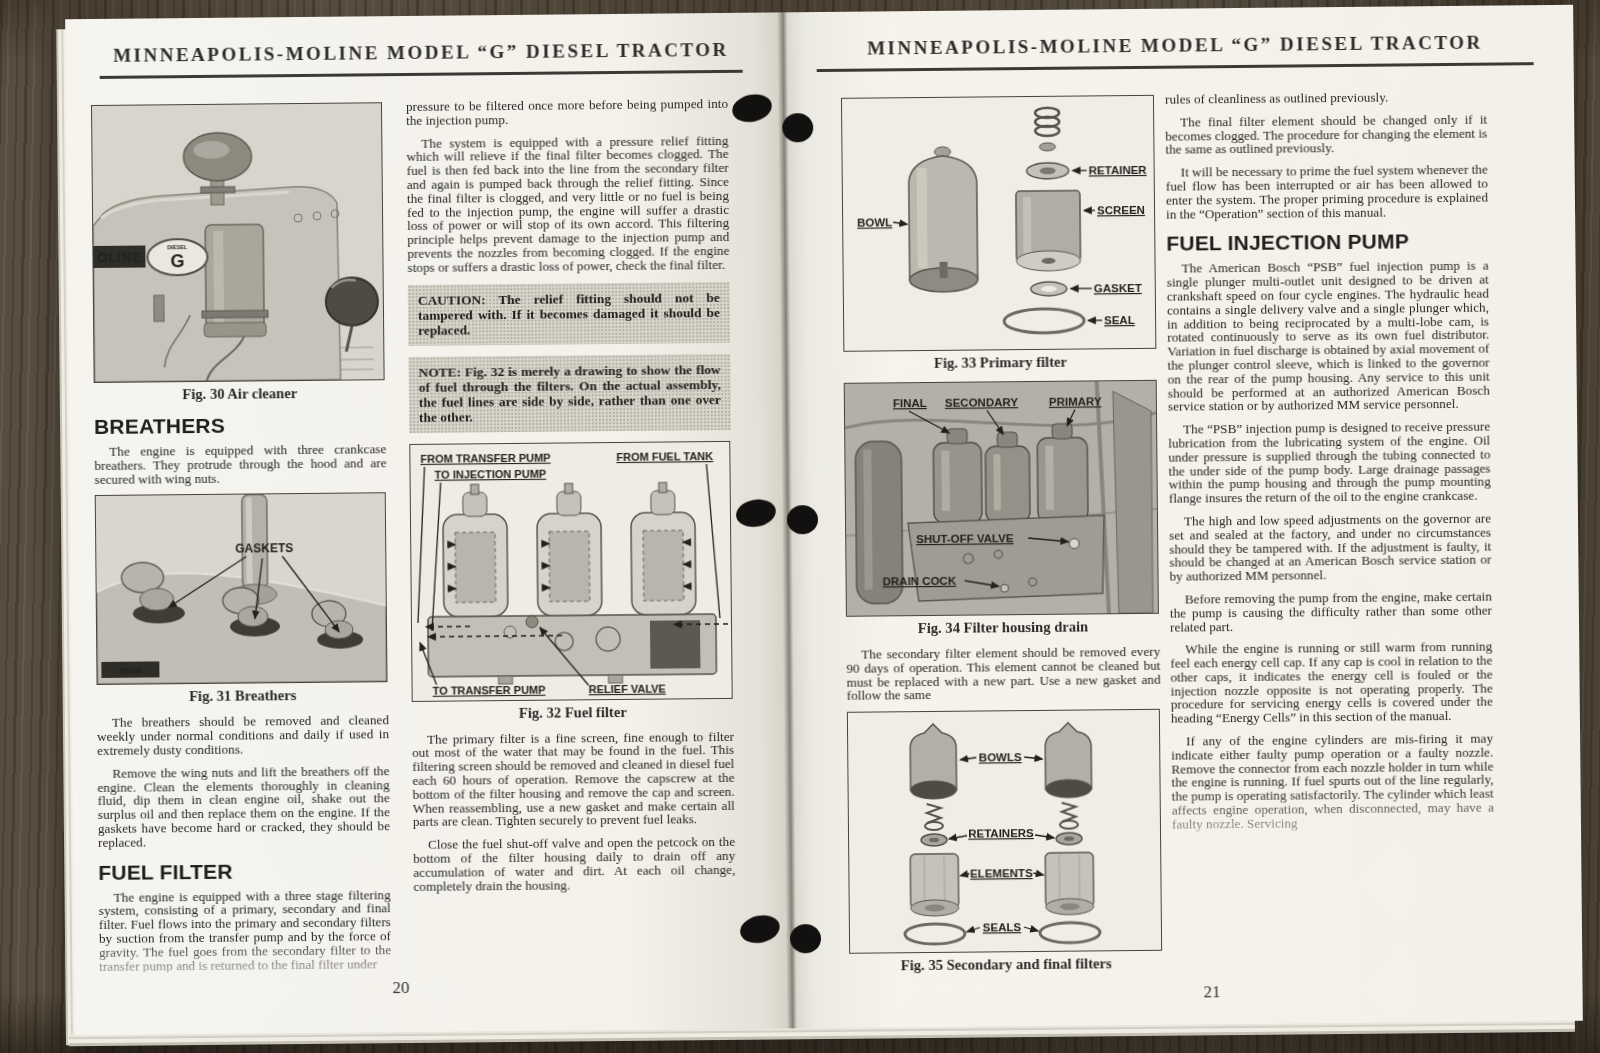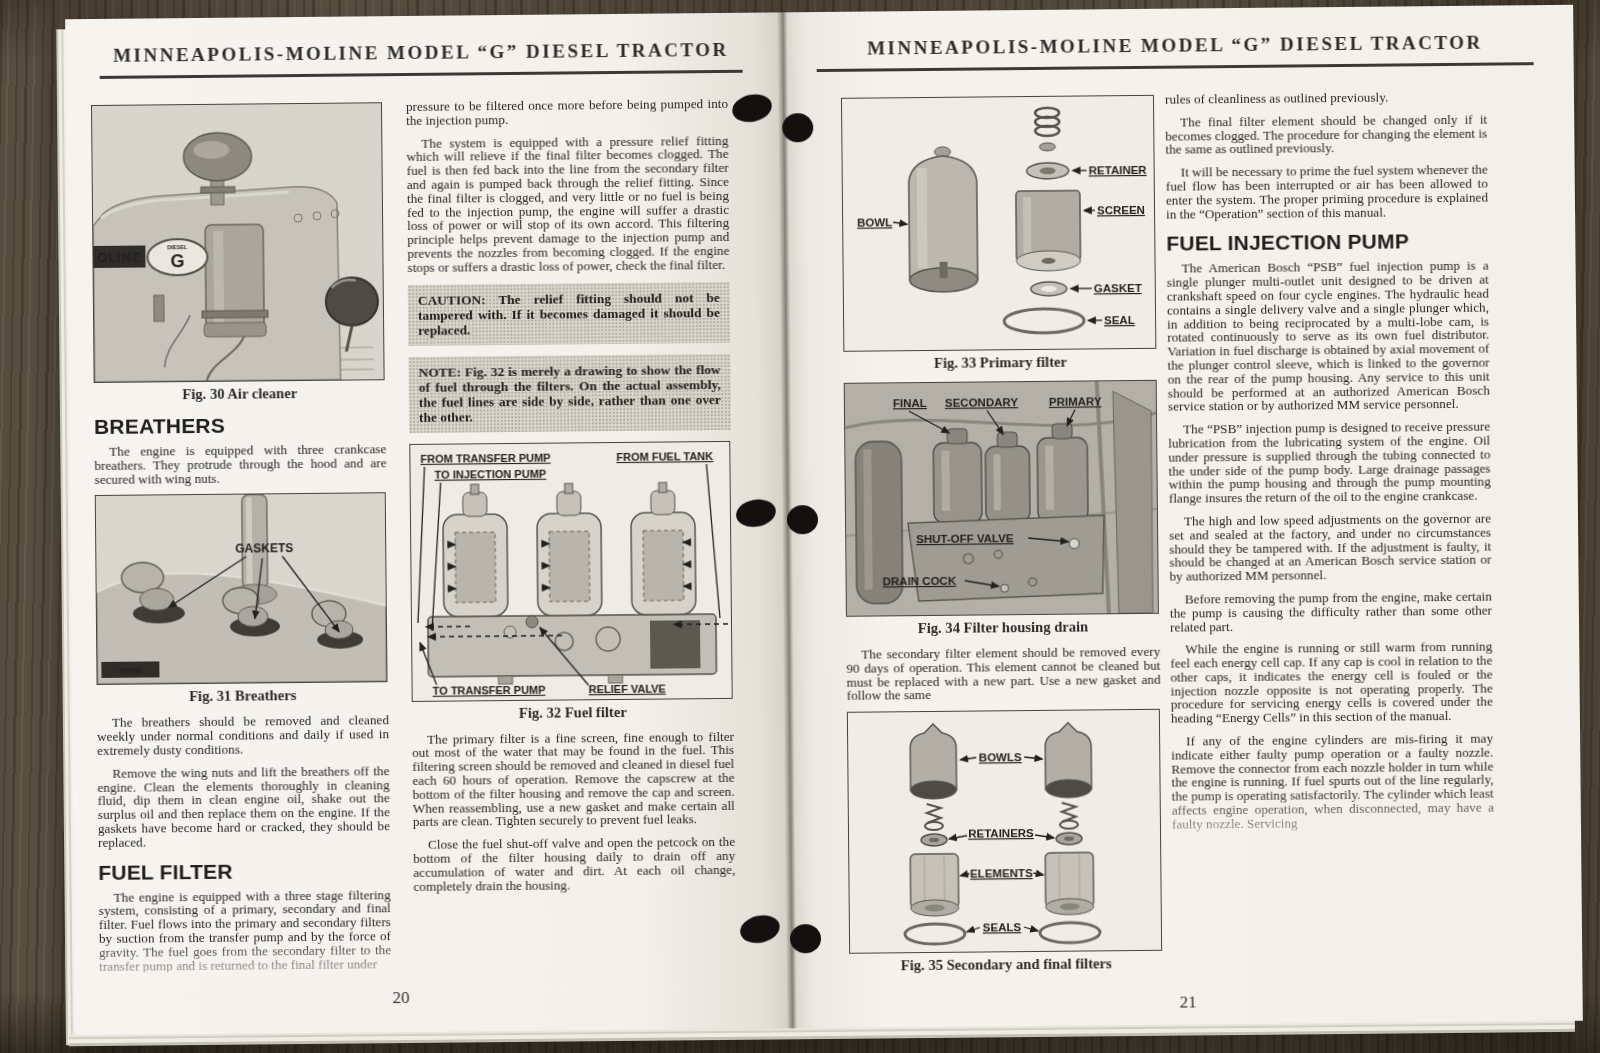--- a/index.html
+++ b/index.html
@@ -51,23 +51,23 @@
     font-size:21px;letter-spacing:.2px;color:#1f1e1b;}
   figure.fig{margin:2px 0 10px;}
   figure.fig .art{display:block;border:1.6px solid #45433d;background:#eceadف;}
   figure.fig .art{background:#eceae2;}
   figure.fig figcaption{text-align:center;font-size:14.6px;font-weight:600;color:#2b2a26;margin-top:4px;}
   .panel{background-color:#d9d5cb;
     background-image:radial-gradient(rgba(62,59,52,.30) .8px,rgba(0,0,0,0) .9px);
     background-size:3.5px 3.5px;
     padding:8px 10px;margin:10px 0 11px;font-weight:700;font-size:13.4px;line-height:15px;
     text-align:justify;color:#22211d;}
-  .pgnum{position:absolute;font-size:17px;color:#33322e;margin-top:10px;}
+  .pgnum{position:absolute;font-size:17px;color:#33322e;}
   .page.left .pgnum{left:318px;top:962px;}
-  .page.right .pgnum{left:388px;top:974px;text-align:right;}
+  .page.right .pgnum{left:412px;top:974px;text-align:right;}
   svg text{font-family:"Liberation Sans",sans-serif;font-weight:700;fill:#22211d;}
   svg .u{text-decoration:underline;}
   svg .ln{stroke:#22211d;stroke-width:1.3;fill:none;}
 </style>
 </head>
 <body>
 
 <div class="spread">
   <div class="stack-left"></div>
   <div class="stack-bottom"></div>

